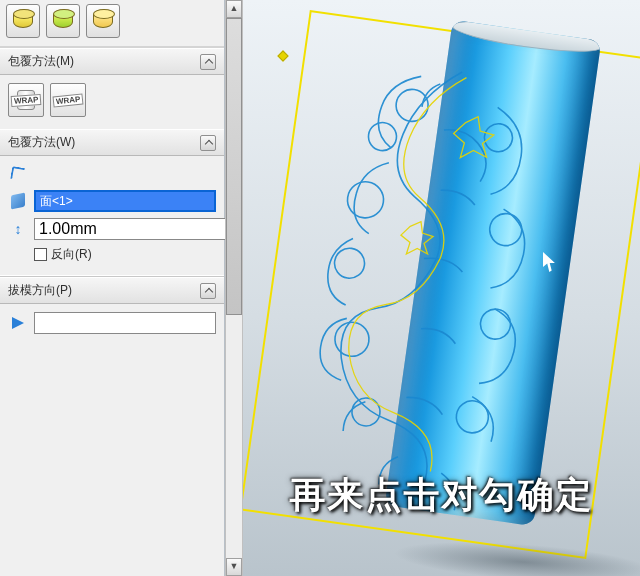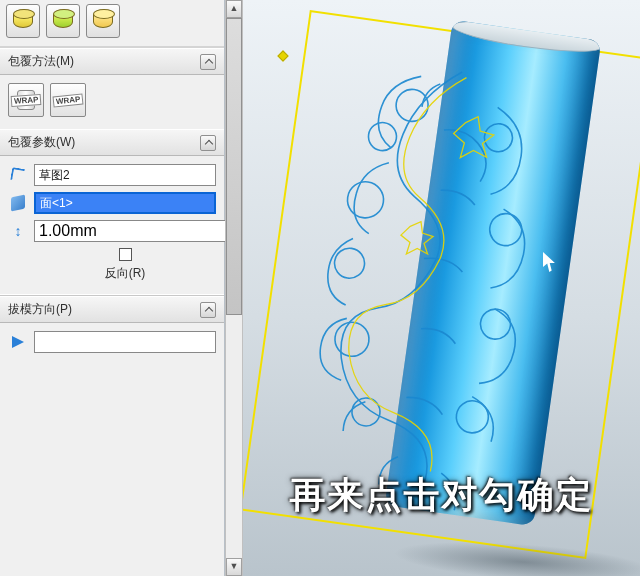--- a/index.html
+++ b/index.html
@@ -27,21 +27,21 @@
   .wrap-btn .cyl { width: 18px; height: 20px; background: linear-gradient(90deg,#e0e0e0,#fff,#d4d4d4); border: 1px solid #888; border-radius: 3px; }
   .wrap-btn .lbl { position: absolute; font-size: 8px; transform: rotate(-4deg); color: #444; background: #fff; padding: 0 2px; border: 1px solid #888; }
   .field-row { display: flex; align-items: center; gap: 6px; }
   .field-icon { width: 20px; min-width: 20px; height: 20px; display: flex; align-items: center; justify-content: center; }
   .field-input { flex: 1; height: 22px; border: 1px solid #888; background: #fff; font-size: 12px; padding: 0 4px; color: #202020; }
   .field-input.selected { background: #3b82f6; color: #ffffff; border: 2px solid #0a64d4; }
   .spin { flex: 1; display: flex; height: 22px; border: 1px solid #888; background: #fff; }
   .spin input { flex: 1; border: 0; font-size: 16px; padding: 0 4px; outline: none; background: transparent; }
   .spin-btns { width: 16px; display: flex; flex-direction: column; border-left: 1px solid #aaa; }
   .spin-btns div { flex: 1; font-size: 7px; text-align: center; line-height: 9px; background: linear-gradient(#fafafa,#ddd); color: #505050; }
-  .chk-row { display: flex; align-items: center; gap: 4px; margin-left: 26px; font-size: 12px; color: #303030; flex-direction: column; }
+  .chk-row { display: flex; align-items: center; gap: 4px; margin-left: 26px; font-size: 12px; color: #303030; }
   .chk { width: 13px; height: 13px; border: 1px solid #555; background: #fff; }
   .outline-ico { width: 14px; height: 14px; border: 2px solid #2a80d8; border-radius: 3px; border-right-color: transparent; border-bottom-color: transparent; transform: rotate(10deg); }
   .face-ico { width: 14px; height: 14px; background: linear-gradient(135deg,#7fb8ee,#3a80cc); border-radius: 2px; transform: skewY(-12deg); }
   .angle-ico { font-size: 14px; color: #2a80d8; font-weight: bold; }
   .draft-ico { width: 0; height: 0; border-left: 12px solid #2a80d8; border-top: 6px solid transparent; border-bottom: 6px solid transparent; }
 
   
   .selbox { position: absolute; border: 2px solid #f2e000; background: rgba(0,0,0,0); }
   .cylinder { position: absolute; width: 150px; height: 490px; left: 175px; top: 28px; transform: rotate(8deg); border-radius: 12px; background: linear-gradient(90deg,#0570b8 0%,#1a9ae0 18%,#5acffc 40%,#a6ecff 58%,#4bbef0 78%,#0570b8 100%); box-shadow: inset -10px 0 20px rgba(0,0,0,0.25), inset 10px 0 18px rgba(255,255,255,0.3); overflow: hidden; }
   .cylinder::before { content: ""; position: absolute; top: -5px; left: 0; width: 150px; height: 20px; border-radius: 50%; background: linear-gradient(180deg,#f0f5f8,#c8d4da); border: 1px solid #9ab0bd; }
@@ -82,29 +82,28 @@
           <div class="cyl"></div>
           <div class="lbl">WRAP</div>
         </div>
       <div class="wrap-btn">
           <div class="lbl" style="position:static;transform:rotate(-6deg)">WRAP</div>
         </div>
     </div>
   </div>
 
   <div class="section-header">
-    <span>包覆参数(W)</span>
+    <span>包覆方法(W)</span>
     <span class="chevron"></span>
   </div>
   <div class="section-body">
     <div class="field-row">
       <div class="field-icon">
           <div class="outline-ico"></div>
         </div>
-      <input class="field-input" value="草图2" style="">
     </div>
     <div class="field-row">
       <div class="field-icon">
           <div class="face-ico"></div>
         </div>
       <input class="field-input selected" value="面&lt;1&gt;" style="">
     </div>
     <div class="field-row">
       <div class="field-icon">
           <span class="angle-ico">↕</span>

